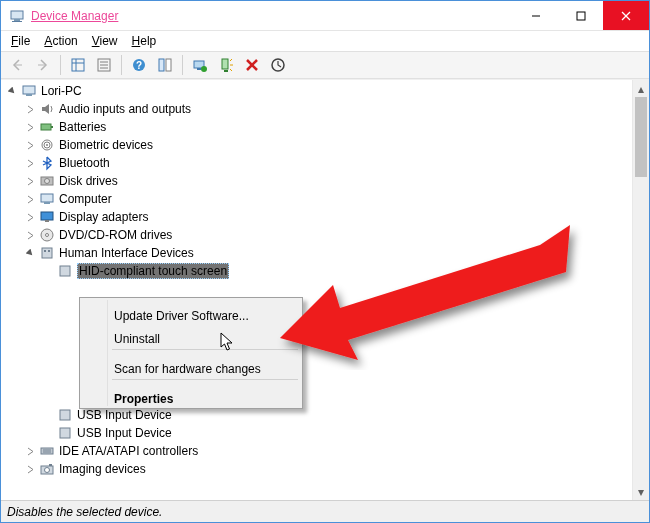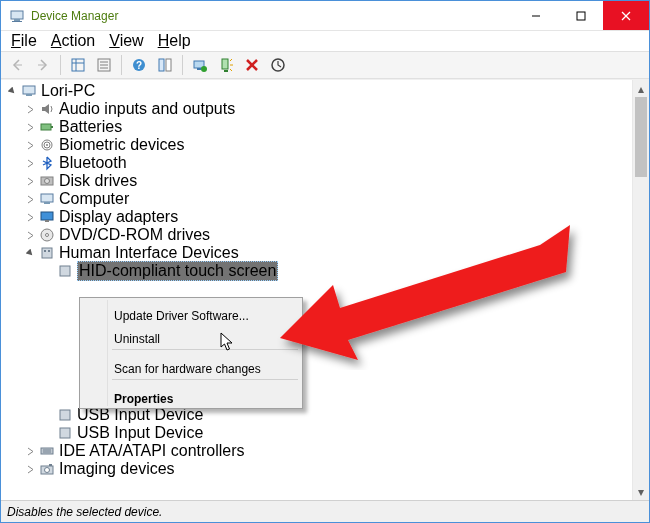--- a/index.html
+++ b/index.html
@@ -3,47 +3,47 @@
 <meta charset="utf-8">
 <style>
   * { box-sizing: border-box; margin: 0; padding: 0; }
   body { font-family: "Segoe UI", Tahoma, sans-serif; font-size: 12px; background: #fff; width: 650px; height: 523px; position: relative; overflow: hidden; }
   
   .window { width: 650px; height: 523px; border: 1px solid #4a90d9; background: #fff; display: flex; flex-direction: column; }
   
   
   .titlebar { background: #fff; height: 30px; display: flex; align-items: center; border-bottom: 1px solid #e5e5e5; }
   .titlebar-icon { width: 16px; height: 16px; margin: 0 6px 0 8px; display:inline-flex; align-items:center; justify-content:center;}
-  .titlebar-title { flex: 1; font-size: 12px; color: #4d7c0f; }
+  .titlebar-title { flex: 1; font-size: 12px; color: #ec4899; text-decoration: underline; }
   .winbtn { width: 45px; height: 29px; display: flex; align-items: center; justify-content: center; color: #000; }
   .winbtn.close { background: #e81123; color: #fff; width: 46px; }
   .winbtn svg { width: 10px; height: 10px; }
   .winbtn.min { width:45px;}
   
   
   .menubar { height: 20px; display: flex; align-items: center; padding: 0 4px; gap: 2px; background:#fff;}
-  .menu-item { padding: 2px 6px; font-size: 16px; }
+  .menu-item { padding: 2px 6px; font-size: 12px; }
   .menu-item .ul { text-decoration: underline; }
   
   
   .toolbar { height: 28px; border-top: 1px solid #e0e0e0; border-bottom: 1px solid #e0e0e0; background: #f5f5f5; display: flex; align-items: center; padding: 0 4px; gap: 2px; }
   .tbbtn { width: 24px; height: 24px; display: flex; align-items: center; justify-content: center; border: 1px solid transparent; }
   .tbsep { width: 1px; height: 20px; background: #d0d0d0; margin: 0 3px; }
   .tbbtn svg { width:16px; height:16px; }
   .disabled { opacity: 0.4; }
   
   
   .tree-area { flex: 1; overflow: hidden; position: relative; background:#fff; border-top:1px solid #f0f0f0;}
   .tree { padding: 2px 0; position:relative; }
   .scrollbar { position:absolute; right:0; top:0; bottom:0; width:17px; background:#f0f0f0; border-left:1px solid #e8e8e8;}
   .scroll-thumb { position:absolute; top:17px; left:2px; right:2px; height:80px; background:#c2c2c2;}
   .scroll-arrow { position:absolute; left:0; right:0; height:17px; display:flex; align-items:center; justify-content:center; color:#606060;}
   .scroll-arrow.up{top:0;} .scroll-arrow.down{bottom:0;}
   
-  .node { display: flex; align-items: center; height: 18px; padding-left: 4px; white-space:nowrap; font-size:16px;}
+  .node { display: flex; align-items: center; height: 18px; padding-left: 4px; white-space:nowrap; font-size:12px;}
   .node .exp { width: 14px; height:14px; display:inline-flex; align-items:center; justify-content:center; color:#666; margin-right:2px;}
   .node .exp svg{width:9px;height:9px;}
   .node .ico { width: 16px; height: 16px; margin-right: 4px; display:inline-flex; align-items:center; justify-content:center;}
   .node .lbl { }
   .ind-1 { padding-left: 4px; }
   .ind-2 { padding-left: 22px; }
   .ind-3 { padding-left: 40px; }
   .selected .lbl { background: #737373; border:1px dotted #99d1ff; padding:0 1px;}
   
   

